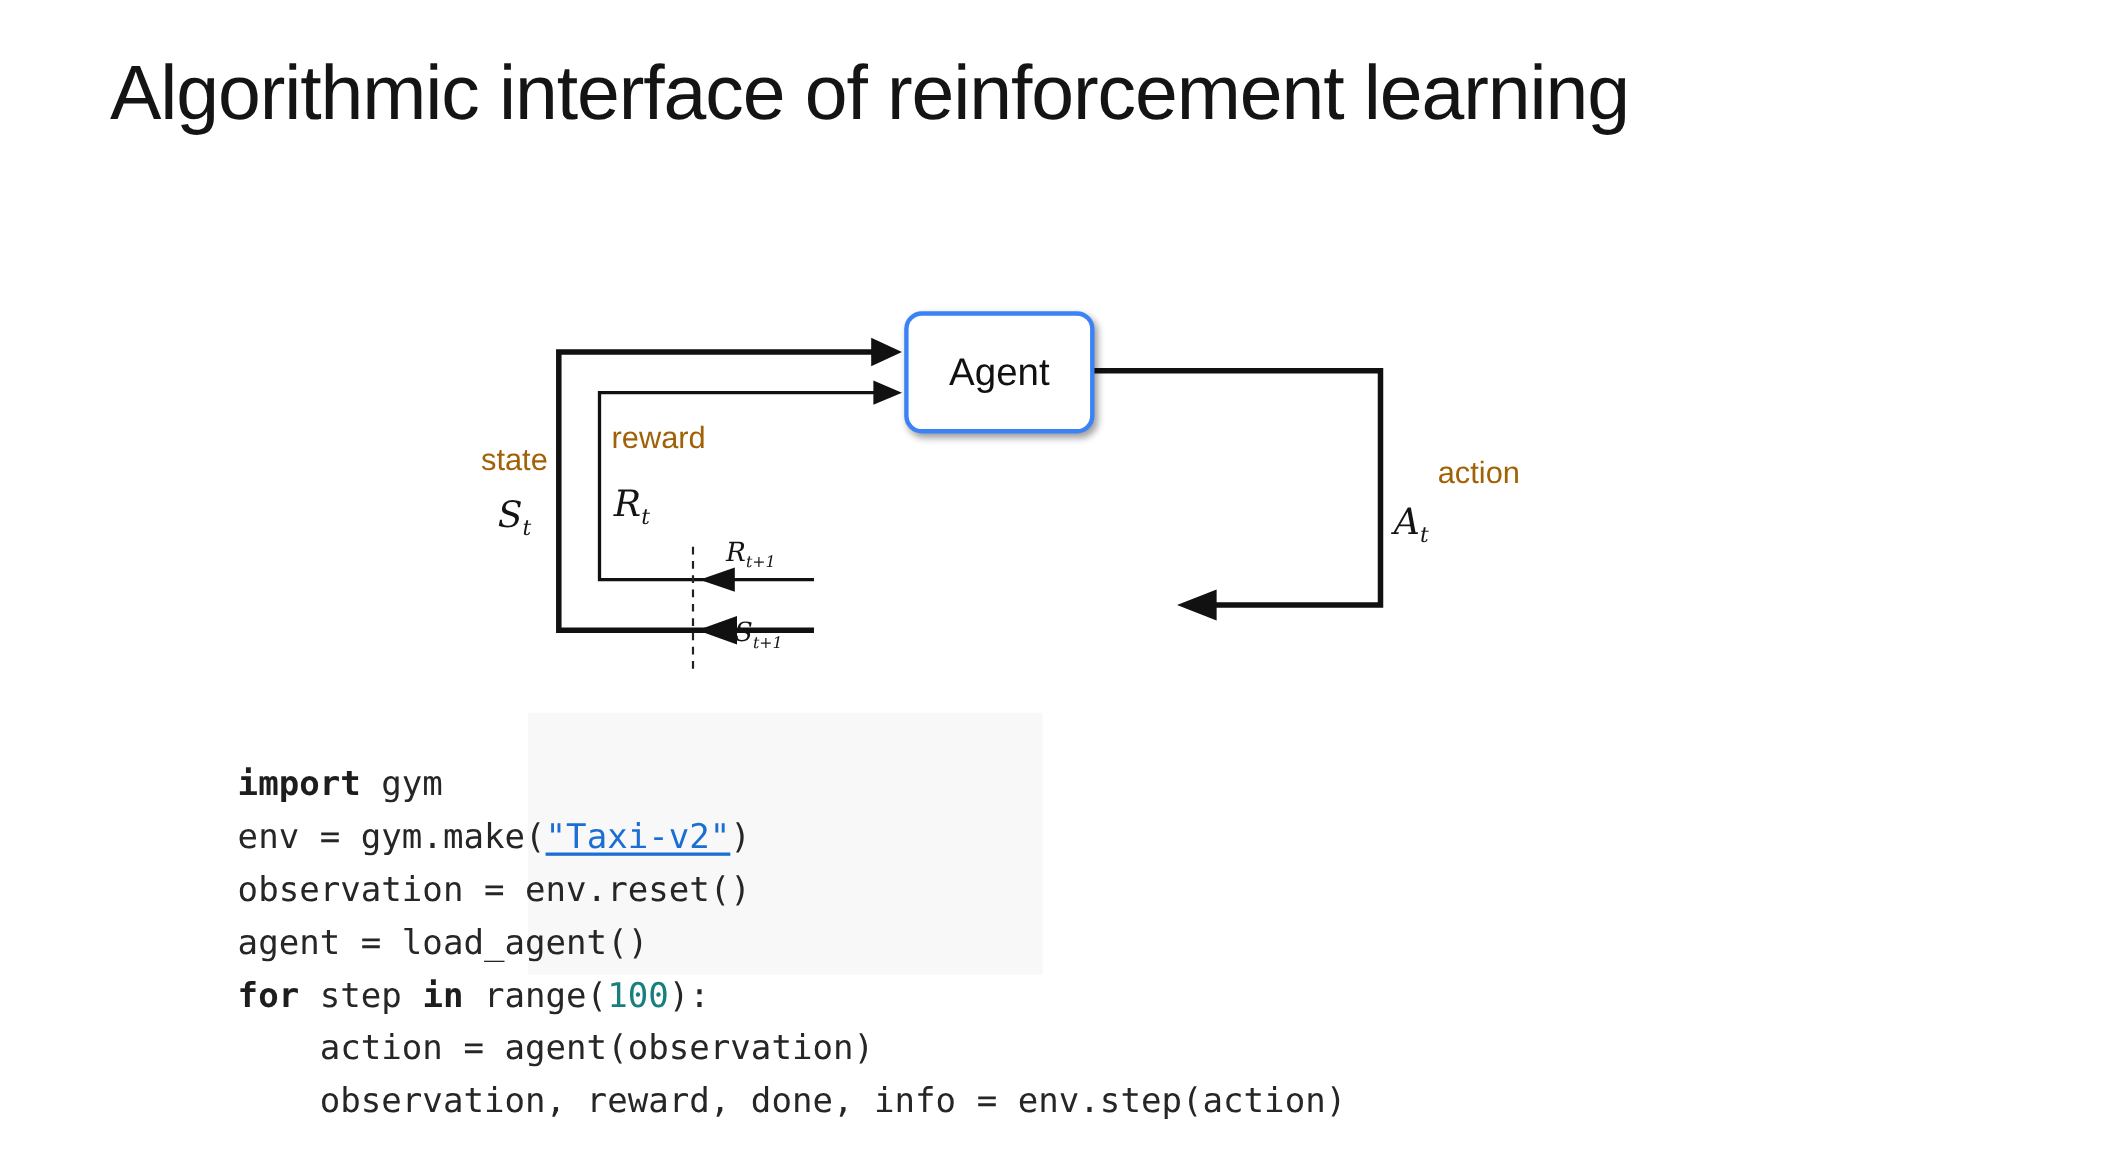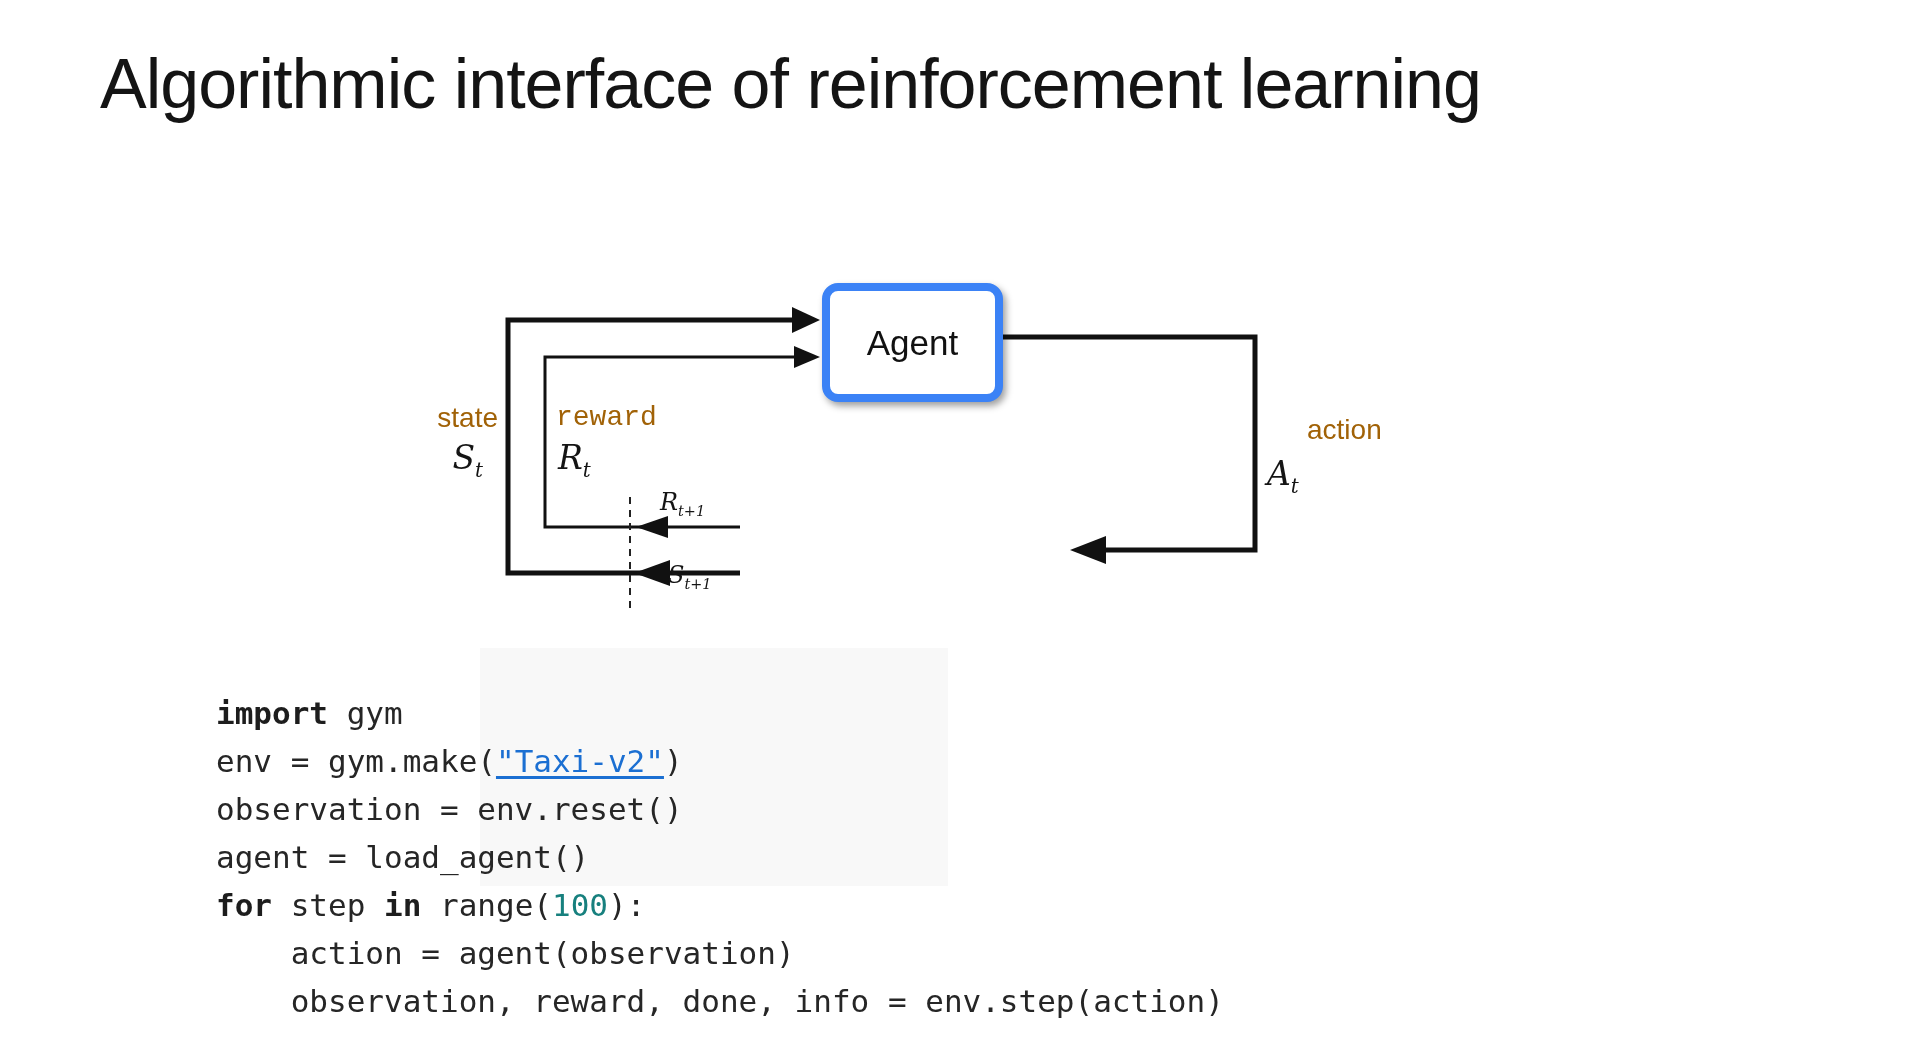--- a/index.html
+++ b/index.html
@@ -15,38 +15,38 @@
   .title {
     left:100px; top:44px; width:1810px;
     font-size:70px; font-weight:400; letter-spacing:-1px;
     color:#141414; white-space:nowrap;
   }
 
   
   svg.wires { left:0; top:0; width:1920px; height:1048px; pointer-events:none; }
 
   .node {
-    background:#ffffff; border:8px solid #3b82f6;
+    background:#ffffff; border:4px solid #3b82f6;
     display:flex; align-items:center; justify-content:center;
     box-shadow:3px 4px 7px rgba(0,0,0,0.38);
     font-size:35px; color:#111; z-index:3;
   }
   .agent-box { left:822px; top:283px; width:165px; height:103px; border-radius:16px; }
   .env-box   { left:740px; top:494px; width:325px; height:112px; border-radius:18px; }
 
   .dlabel { font-size:28px; color:#a16207; z-index:2; white-space:nowrap; }
   .math   { font-family:"DejaVu Serif", serif; font-style:italic; color:#141414; z-index:2; white-space:nowrap; }
   .math sub { font-size:60%; font-style:italic; }
   .m33 { font-size:33px; }
   .m28 { font-size:24px; }
   .ra { text-align:right; }
 
   .lbl-state  { left:398px; top:402px; width:100px; }
-  .sym-state  { left:398px; top:438px; width:85px;  }
-  .lbl-reward { left:556px; top:402px;font-family:Liberation Mono, monospace; }
+  .sym-state  { left:398px; top:448px; width:85px;  }
+  .lbl-reward { left:556px; top:382px; }
   .sym-reward { left:558px; top:438px;text-align:center; }
   .sym-next-reward { left:660px; top:488px; }
   .sym-next-state  { left:668px; top:534px;margin-top:27px; }
   .lbl-action { left:1267px; top:414px;margin-left:40px; }
   .sym-action { left:1267px; top:454px; }
 
   
   .code-panel { left:480px; top:648px; width:468px; height:238px; background:rgba(0,0,0,0.028); z-index:0; }
   pre.code {
     left:205px; top:678px; margin:11px; z-index:2;

